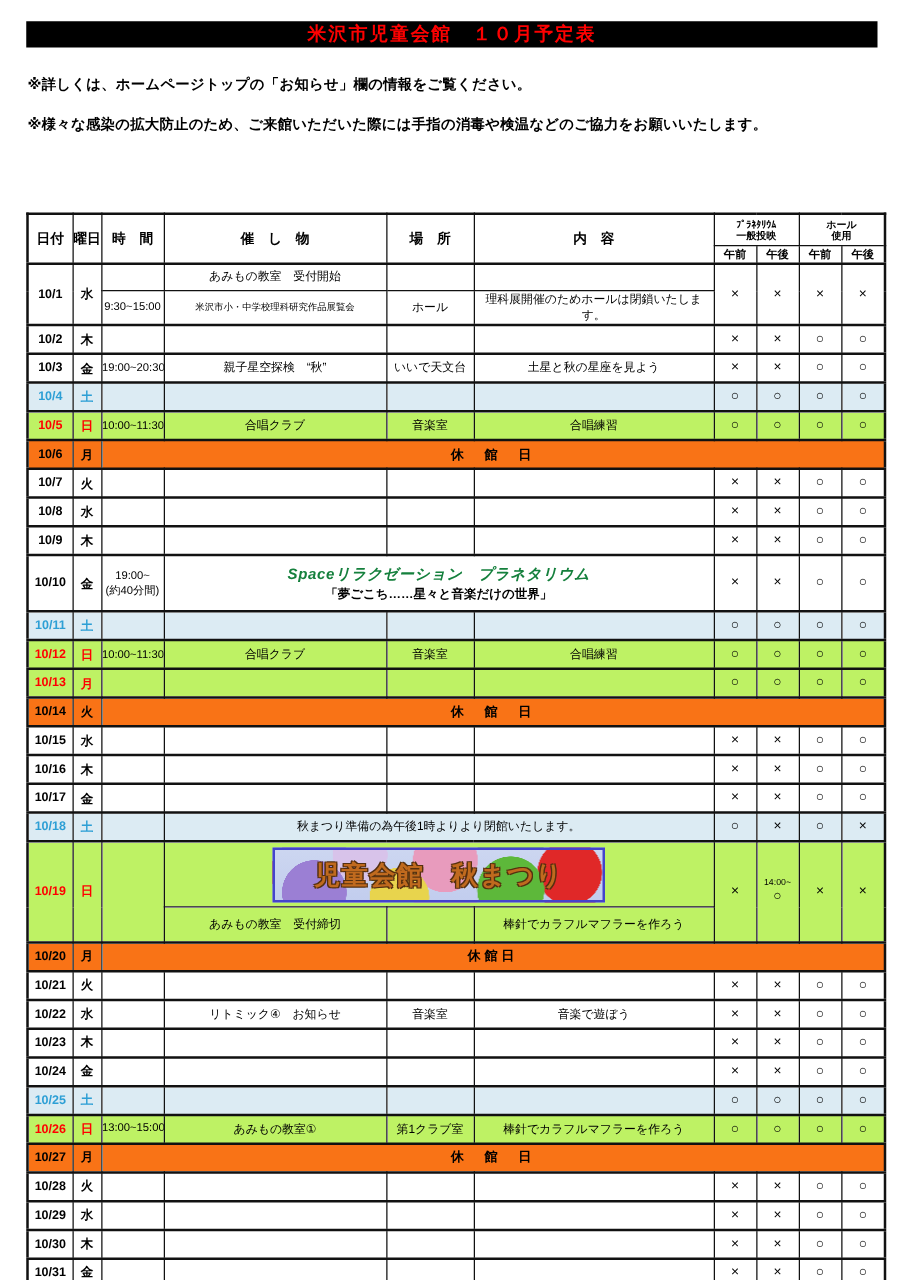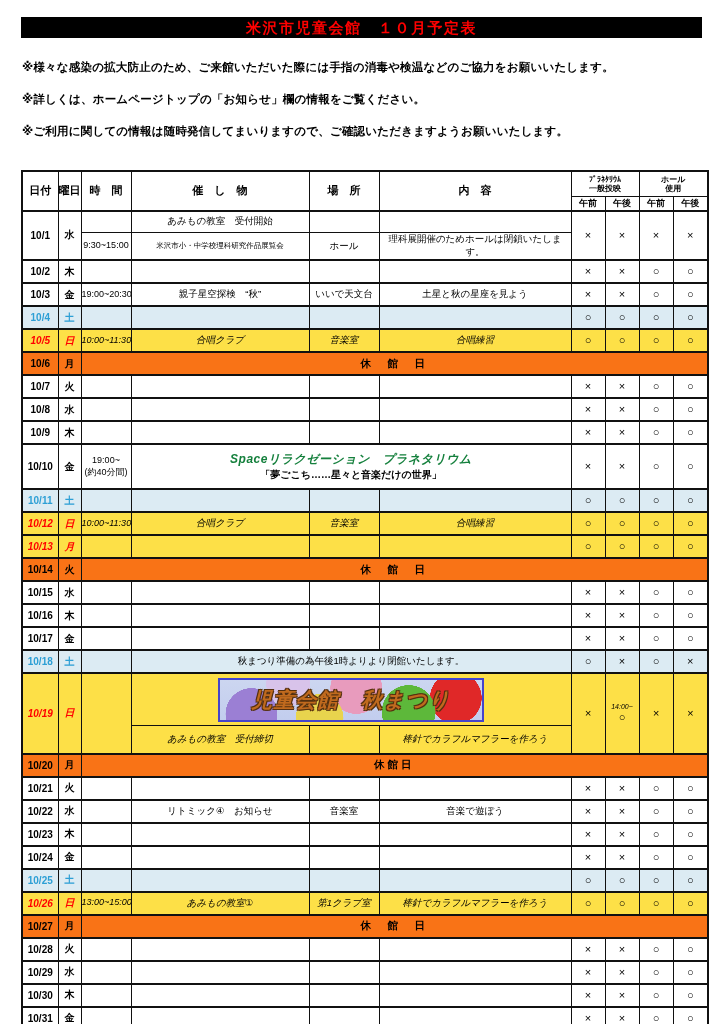--- a/index.html
+++ b/index.html
@@ -45,21 +45,21 @@
   .c-event{text-align:left;padding:0 4px;font-size:9.5px;}
   .c-event.small{font-size:7.5px;}
   .c-place{font-size:9.5px;}
   .c-content{text-align:left;padding:0 4px;font-size:9.5px;}
   .c-mark{font-size:11px;line-height:1.1;}
   .mnote{font-size:7px;line-height:1.2;}
   .c-notice{font-size:9.5px;text-align:center;}
   
   tr.sat td{background:#dcebf3;}
   tr.sat .c-date,tr.sat .c-dow{color:#2d9fd5;}
-  tr.sun td{background:#fde047;font-style:italic;}
+  tr.sun td{background:#bef264;}
   tr.sun .c-date,tr.sun .c-dow{color:#ff0000;}
   tr.closed td{background:#f97316;}
   .c-label{font-weight:bold;font-size:10.5px;letter-spacing:3px;}
   tr.closed{height:22px;}
   
   .sp-title{color:#15803d;font-weight:bold;font-size:12px;letter-spacing:0.5px;font-style:italic;}
   .sp-sub{color:#000;font-weight:bold;font-size:10px;}
   
   .banner{
     width:262px;height:40px;margin:4px auto 3px auto;border:2px solid #4444cc;
@@ -79,23 +79,22 @@
   }
 </style>
 </head>
 <body>
 
 <div class="title-band">
   <span>米沢市児童会館　１０月予定表</span>
 </div>
 
 <div class="notes">
+  <div class="note">※詳しくは、ホームページトップの「お知らせ」欄の情報をご覧ください。</div>
   <div class="note">※様々な感染の拡大防止のため、ご来館いただいた際には手指の消毒や検温などのご協力をお願いいたします。</div>
-  <div class="note">※詳しくは、ホームページトップの「お知らせ」欄の情報をご覧ください。</div>
-  <div class="note">※ご利用に関しての情報は随時発信してまいりますので、ご確認いただきますようお願いいたします。</div>
 </div>
 
 <table class="sched">
   <colgroup>
     <col style="width:36px">
       <col style="width:23px">
       <col style="width:50px">
     <col style="width:178px">
       <col style="width:70px">
       <col style="width:192px">

